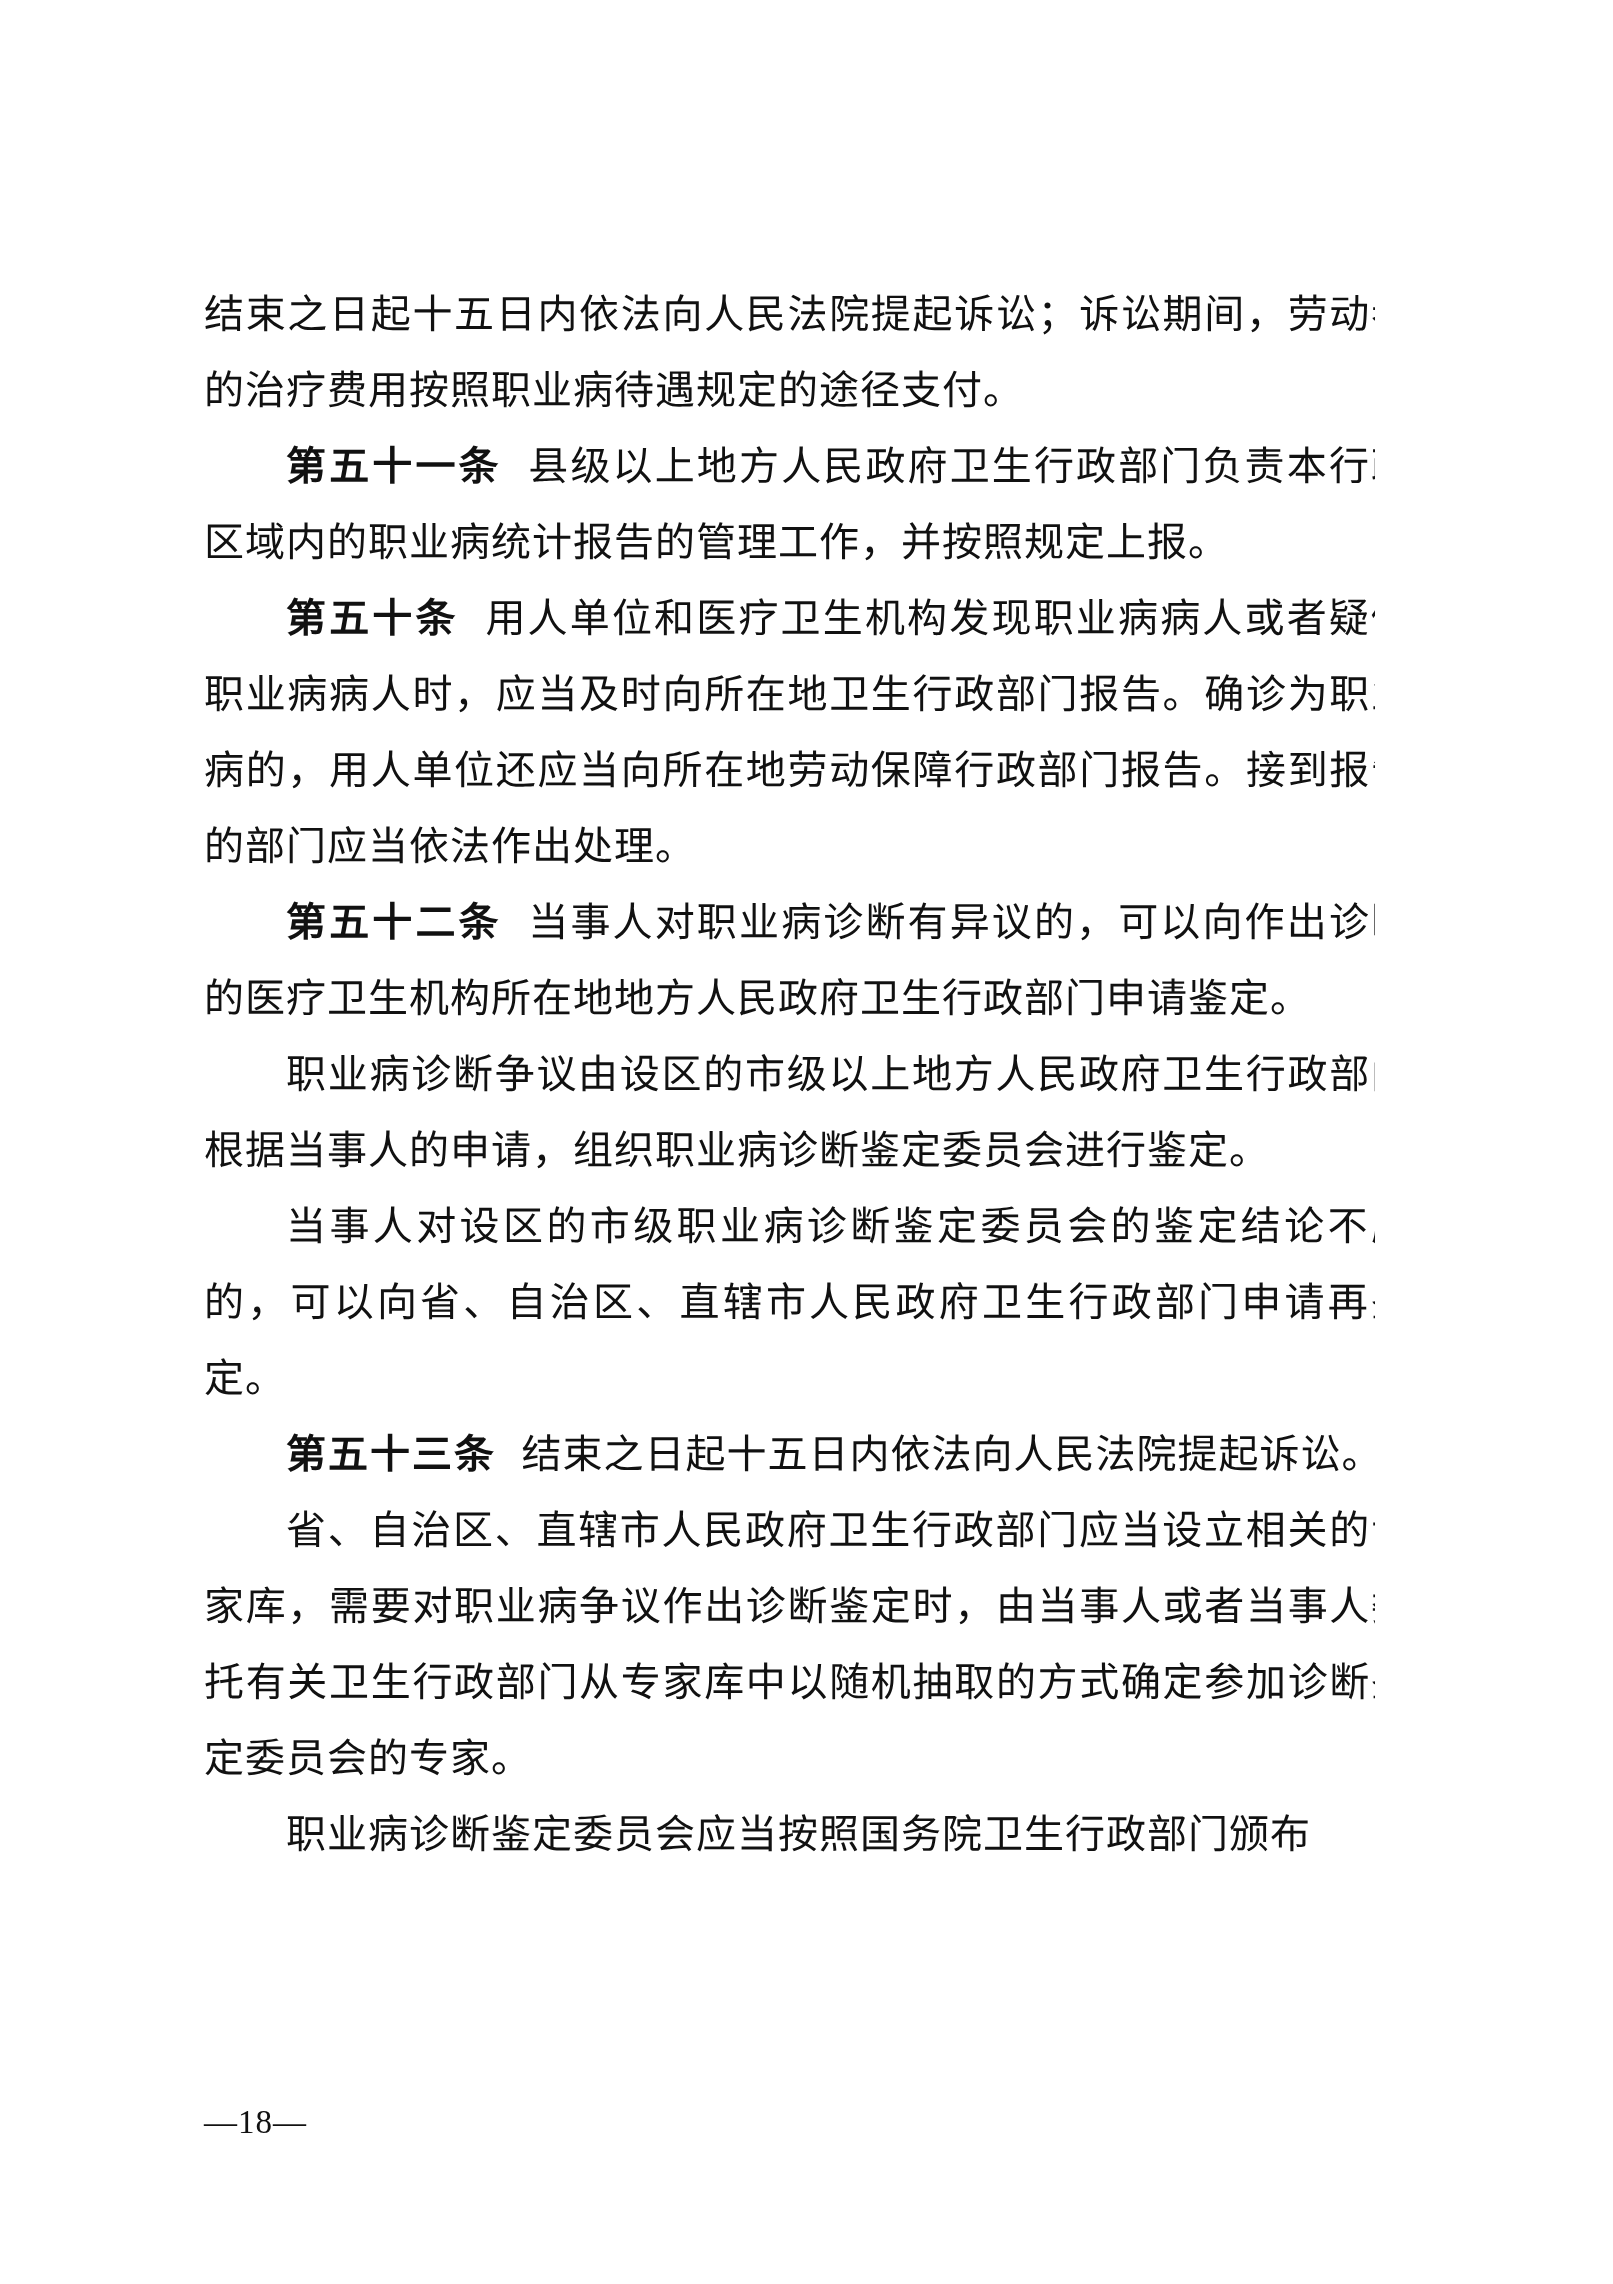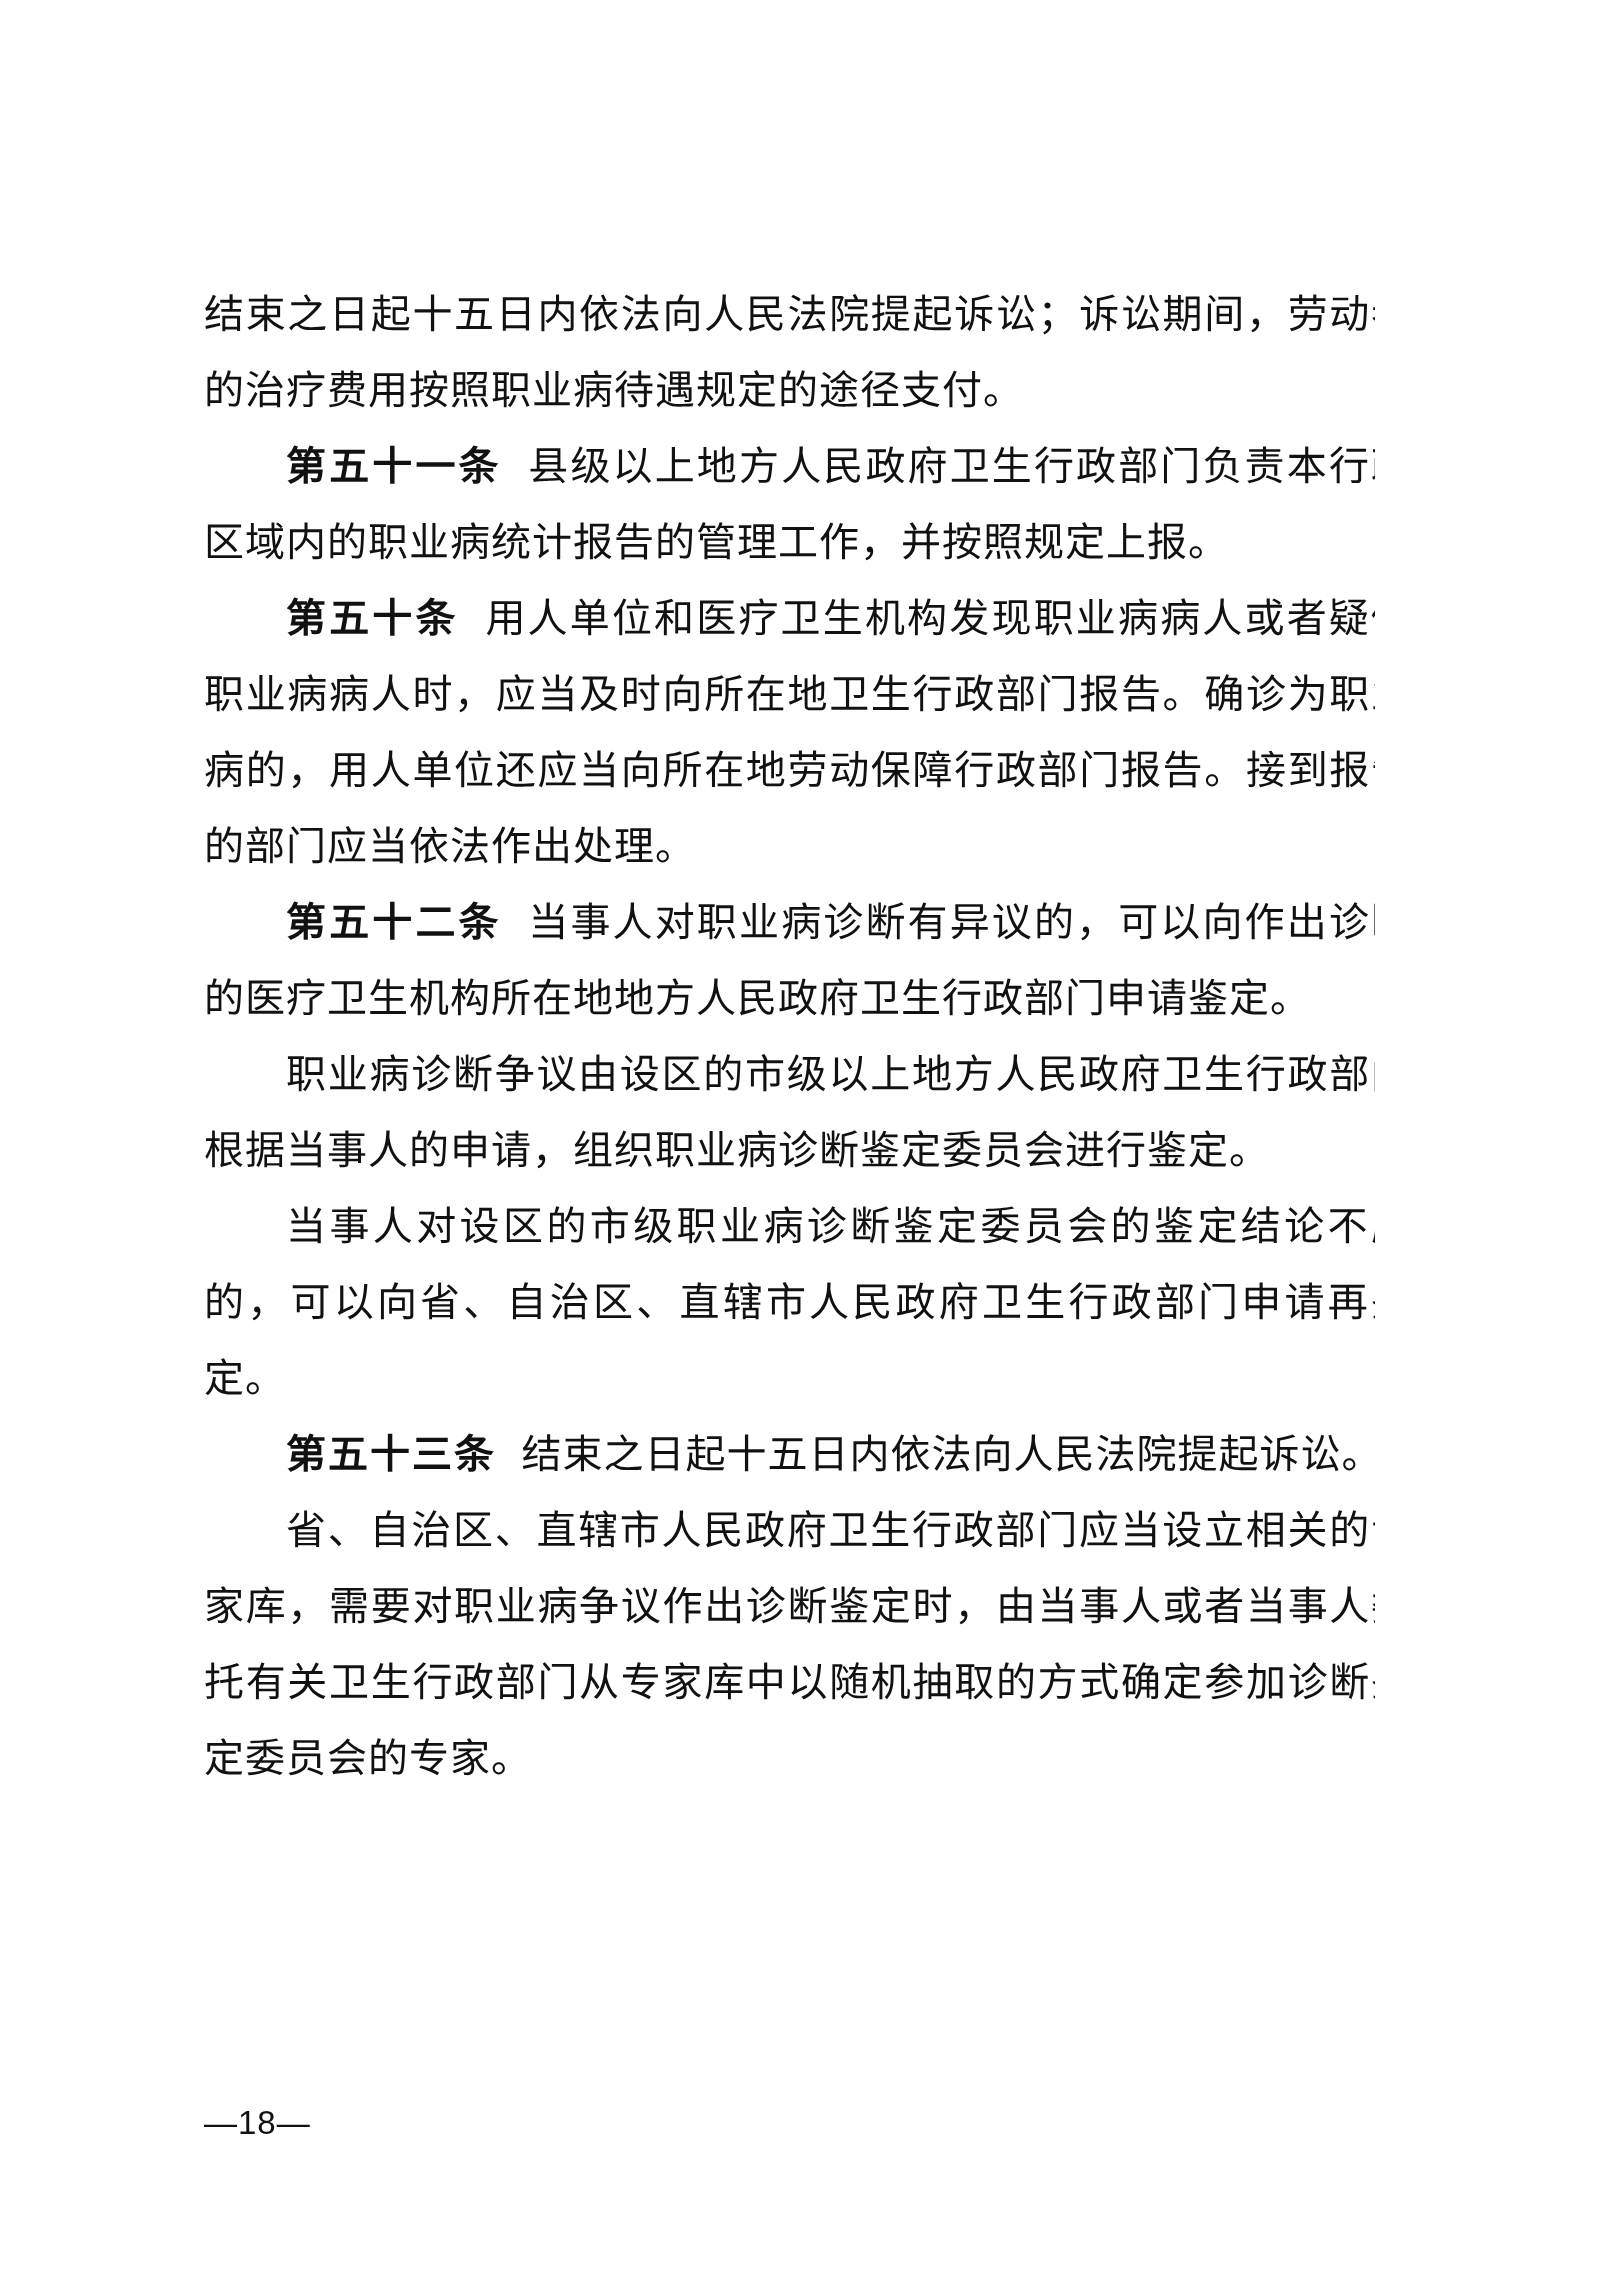--- a/index.html
+++ b/index.html
@@ -50,21 +50,21 @@
     width: 25.5px;
   }
   .footer {
     position: absolute;
     left: 204px;
     top: 2103px;
     width: 1208px;
     font-size: 33px;
     line-height: 39px;
     color: #111111;
-    font-family: Liberation Sans, sans-serif;
+    font-family: Liberation Serif, serif;
     letter-spacing: 1px;
   }
 </style>
 </head>
 <body>
 
 <div class="page">
 
   <div class="content">
 
@@ -93,19 +93,22 @@
     </p>
 
     <p class="para indent">
       <span class="art-label">第五十三条</span><span class="gap"></span><span>结束之日起十五日内依法向人民法院提起诉讼。</span>
     </p>
 
     <p class="para indent">
       <span>省、自治区、直辖市人民政府卫生行政部门应当设立相关的专家库，需要对职业病争议作出诊断鉴定时，由当事人或者当事人委托有关卫生行政部门从专家库中以随机抽取的方式确定参加诊断鉴定委员会的专家。</span>
     </p>
 
+    <p class="para indent">
+      <span>职业病诊断鉴定委员会应当按照国务院卫生行政部门颁布</span>
+    </p>
 
   </div>
 
   <div class="footer">—18—</div>
 
 </div>
 
 
 </body></html>

